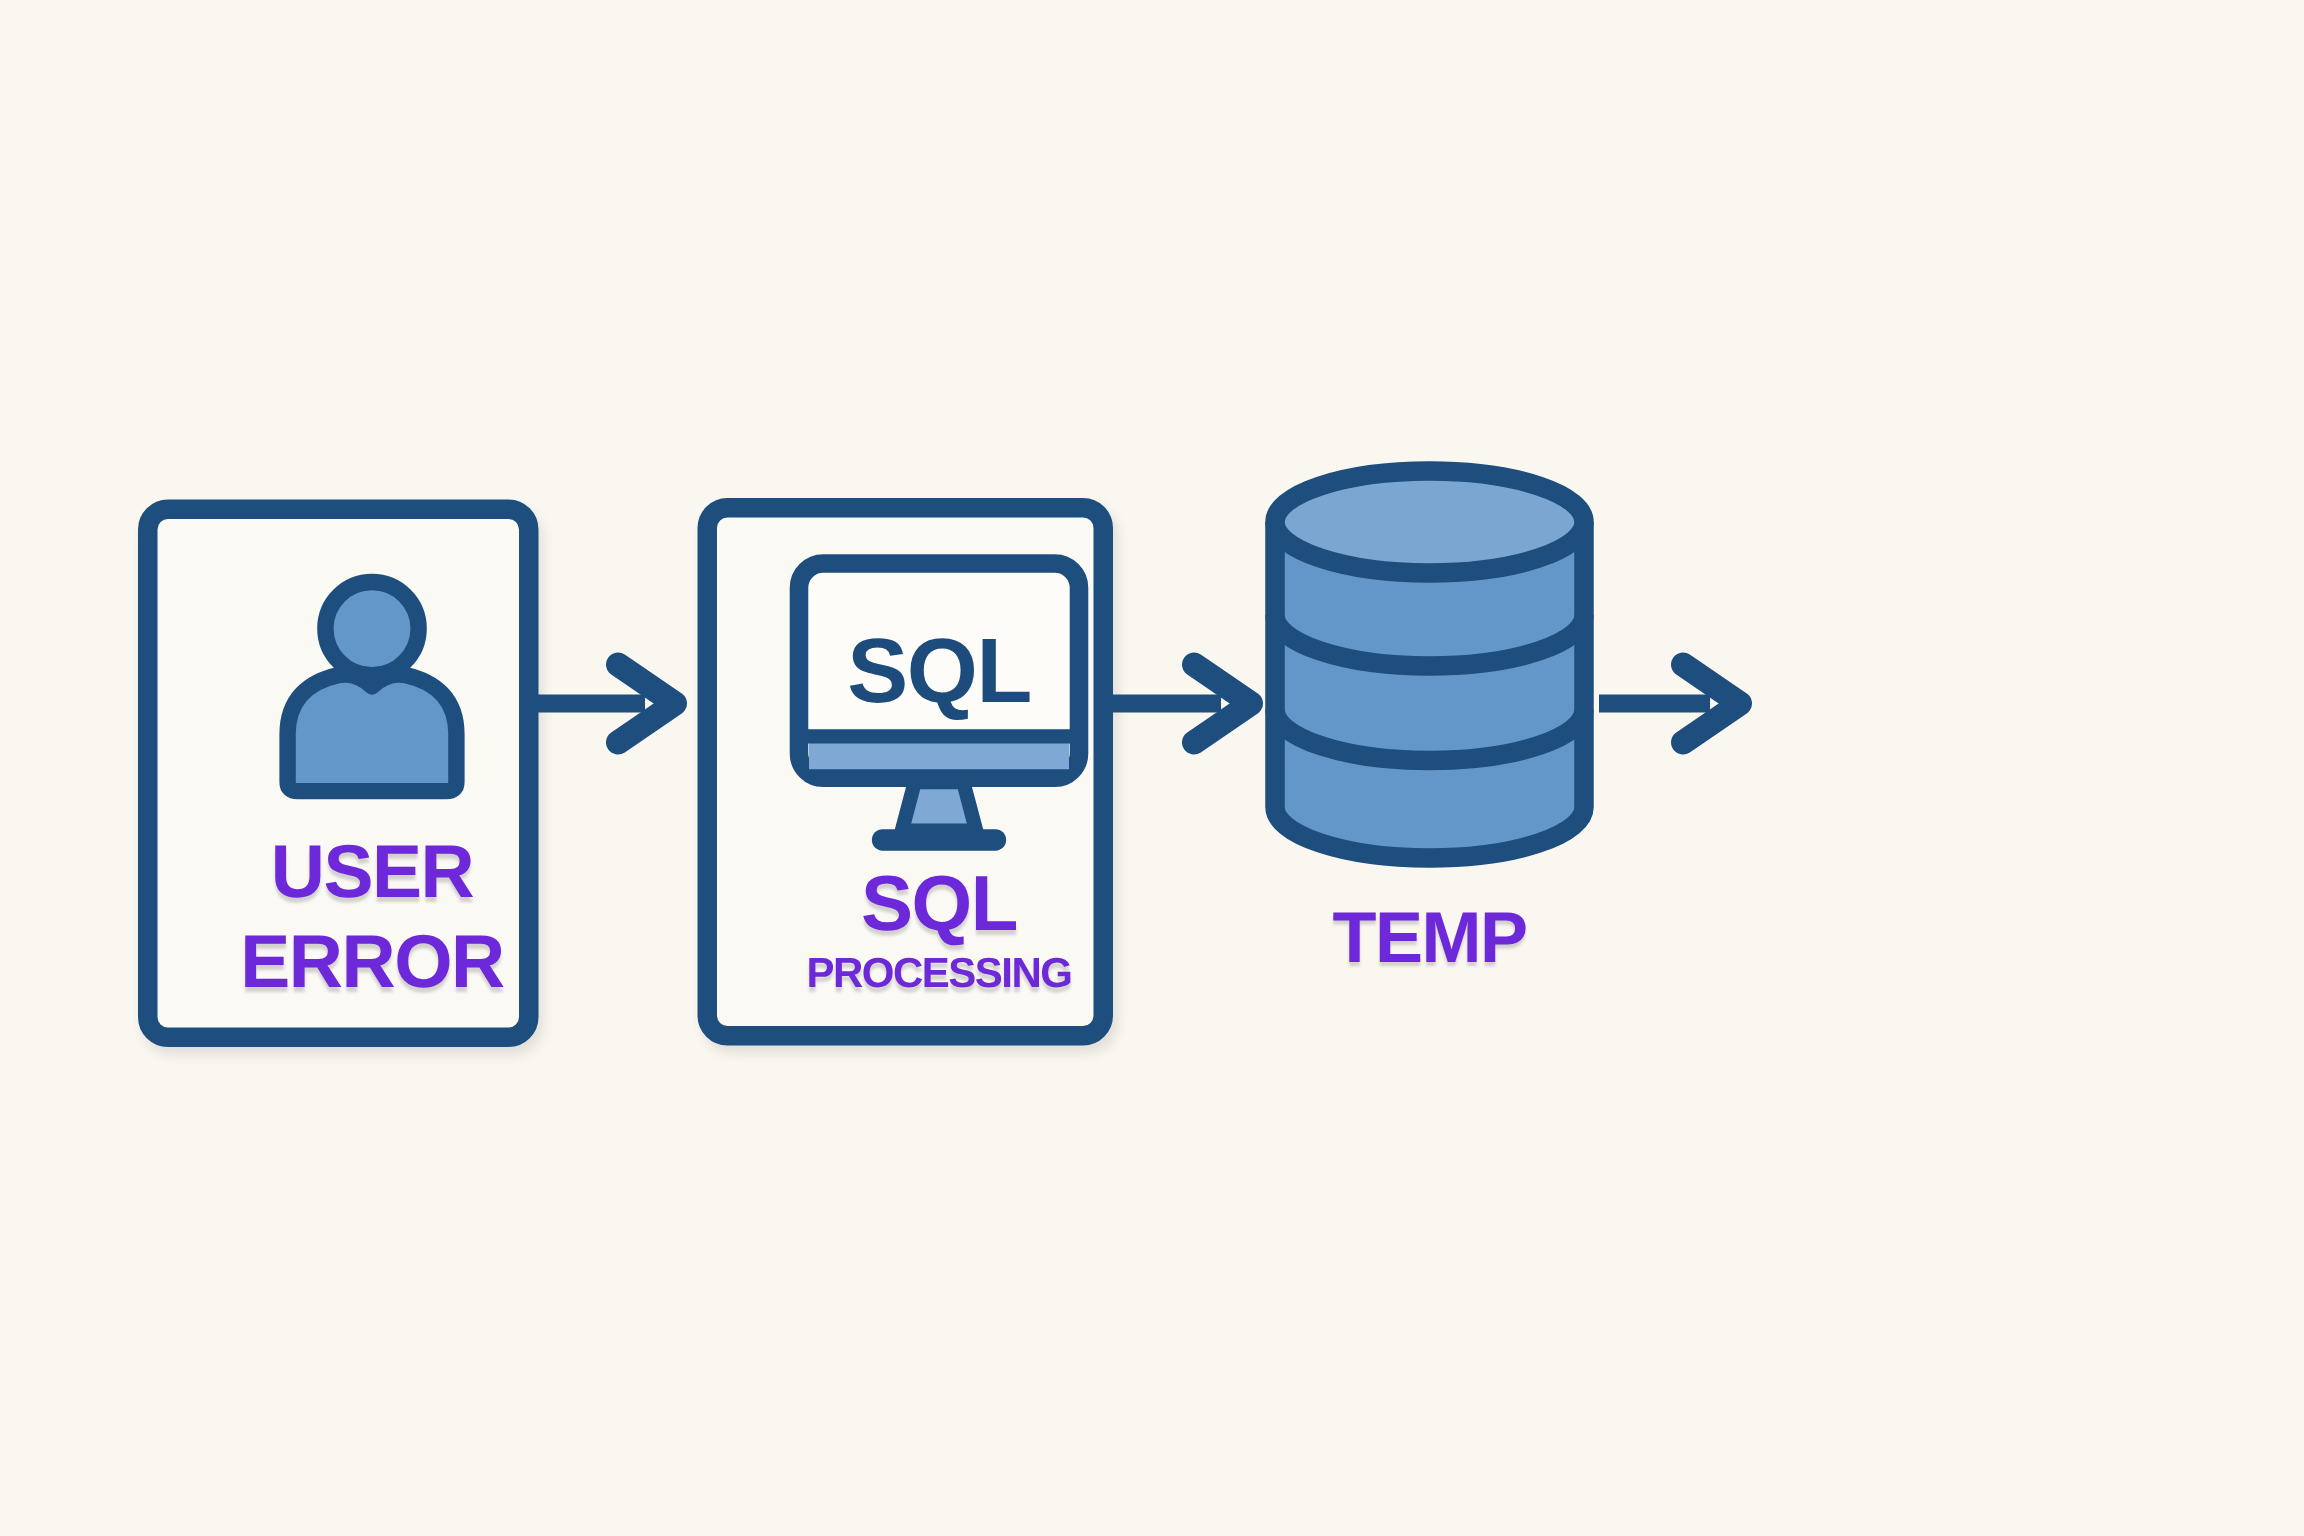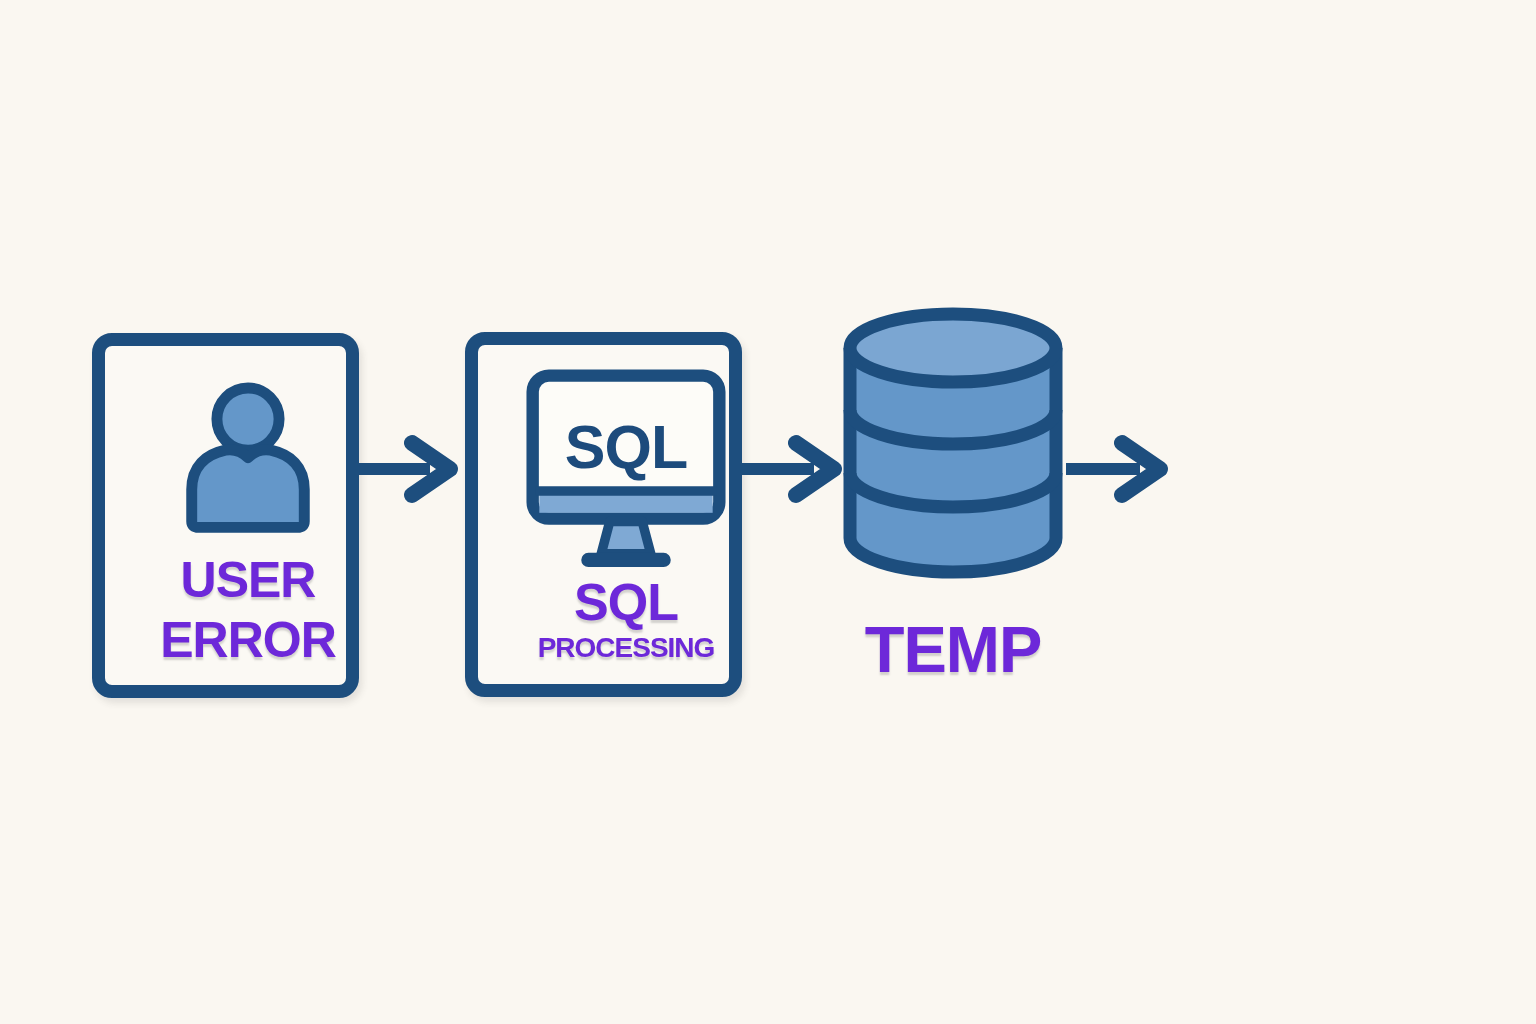--- a/index.html
+++ b/index.html
@@ -40,21 +40,21 @@
   #node-user .label { font-size: 50px; letter-spacing: -1px; margin-top: 4px; }
 
   
   #node-sql { left: 465px; top: 332px; width: 277px; height: 365px; }
   #node-sql .icon-wrap { margin-top: 24px; }
   #node-sql .line1 { font-size: 52px; letter-spacing: -1px; line-height: 1.12; }
   #node-sql .line2 { font-size: 28px; letter-spacing: -1px; line-height: 1.2; }
 
   
   #node-temp { left: 773px; top: 307px; width: 360px; align-items: center; }
-  #node-temp .label { font-size: 65px; letter-spacing: -1px; line-height: 1.27; margin-top: 26px; }
+  #node-temp .label { font-size: 48px; letter-spacing: -1px; line-height: 1.27; margin-top: 12px; }
 
   
   #node-error {
     left: 1172px; top: 331px; width: 283px; height: 381px;
     box-sizing: border-box;
     background: #e23c32;
     border: 9px solid #a8231a;
     border-radius: 34px;
     box-shadow: 3px 6px 9px rgba(60,30,25,0.22);
   }

